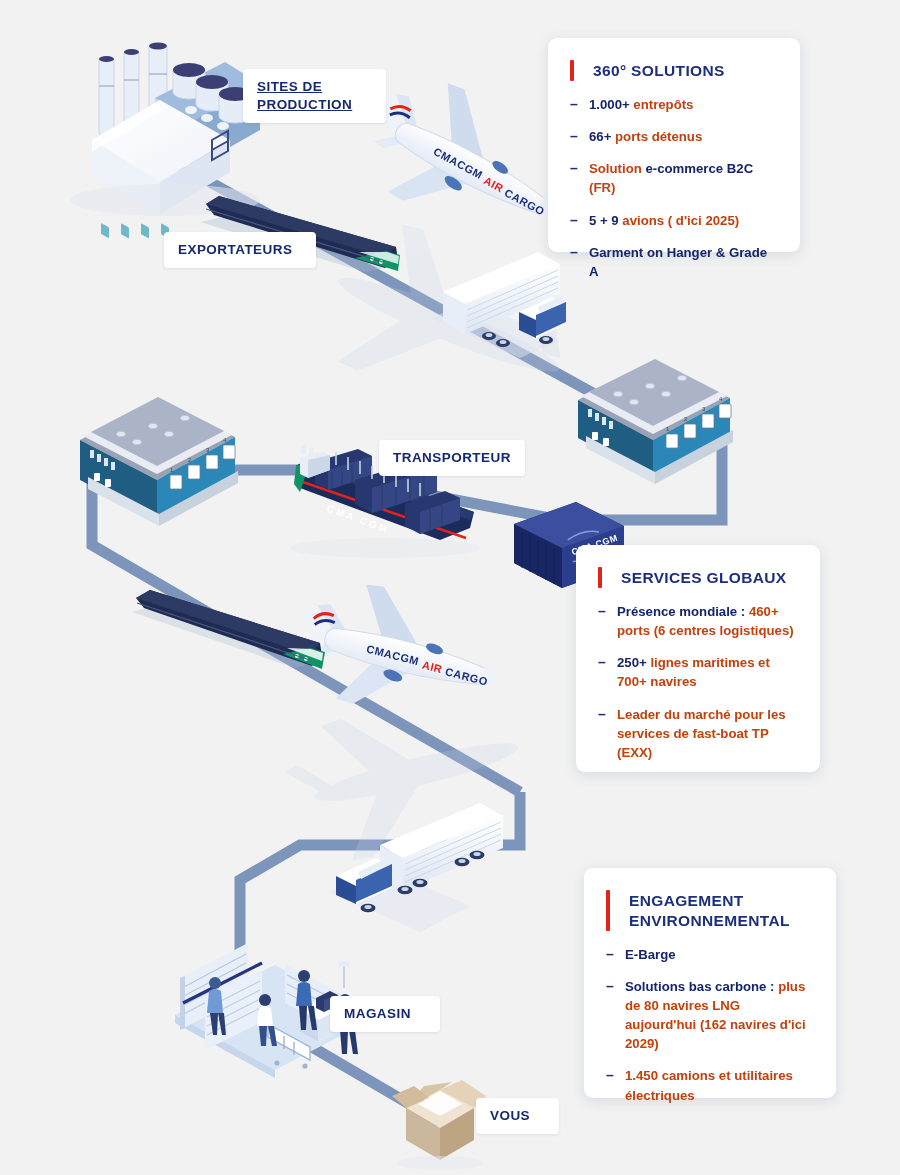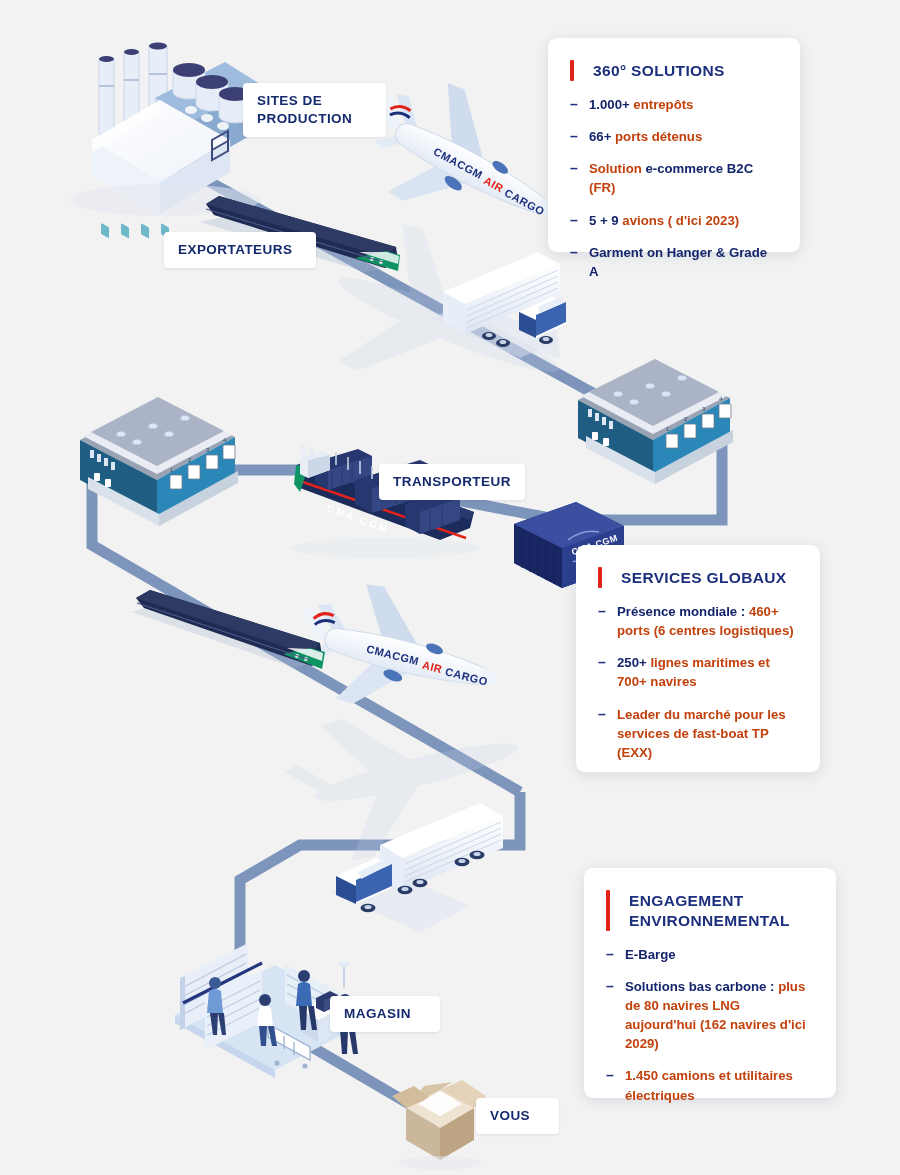--- a/index.html
+++ b/index.html
@@ -580,26 +580,26 @@
 
       <g fill="#ffffff" opacity=".95">
         <polygon points="418,1104 440,1092 462,1104 440,1116"></polygon>
         <polygon points="424,1100 440,1091 456,1100 440,1109"></polygon>
       </g>
       <ellipse cx="440" cy="1163" rx="42" ry="7" fill="#e3e8f0" opacity=".5"></ellipse>
     </g>
 
   </svg>
 
-  <div class="pill" style="left:243px;top:83px;width:115px;">SITES DE
+  <div class="pill" style="left:243px;top:69px;width:115px;text-decoration:underline;">SITES DE
 PRODUCTION</div>
 
   <div class="pill" style="left:164px;top:232px;width:124px;">EXPORTATEURS</div>
 
-  <div class="pill" style="left:379px;top:464px;width:118px;">TRANSPORTEUR</div>
+  <div class="pill" style="left:379px;top:440px;width:118px;">TRANSPORTEUR</div>
 
 
   <div class="pill" style="left:330px;top:996px;width:82px;">MAGASIN</div>
 
   <div class="pill" style="left:476px;top:1098px;width:55px;">VOUS</div>
 
   <div class="card" style="left:548px;top:38px;width:252px;height:214px;">
     <div class="card-title">
       <span class="title-bar"></span>
       <span class="title-text">360° SOLUTIONS</span>
@@ -612,21 +612,21 @@
       <li>
         <span class="dash">–</span>
         <span class="li-text"><b>66+</b><span class="norm"> ports détenus</span></span>
       </li>
       <li>
         <span class="dash">–</span>
         <span class="li-text"><span class="norm">Solution </span><b>e-commerce  B2C</b><span class="norm"> (FR)</span></span>
       </li>
       <li>
         <span class="dash">–</span>
-        <span class="li-text"><b>5 + 9</b><span class="norm"> avions ( d'ici  2023)</span></span>
+        <span class="li-text"><b>5 + 9</b><span class="norm"> avions ( d'ici  2025)</span></span>
       </li>
       <li>
         <span class="dash">–</span>
         <span class="li-text"><b>Garment on Hanger &amp; Grade A</b></span>
       </li>
     </ul>
   </div>
 
   <div class="card" style="left:576px;top:545px;width:244px;height:227px;">
     <div class="card-title">

